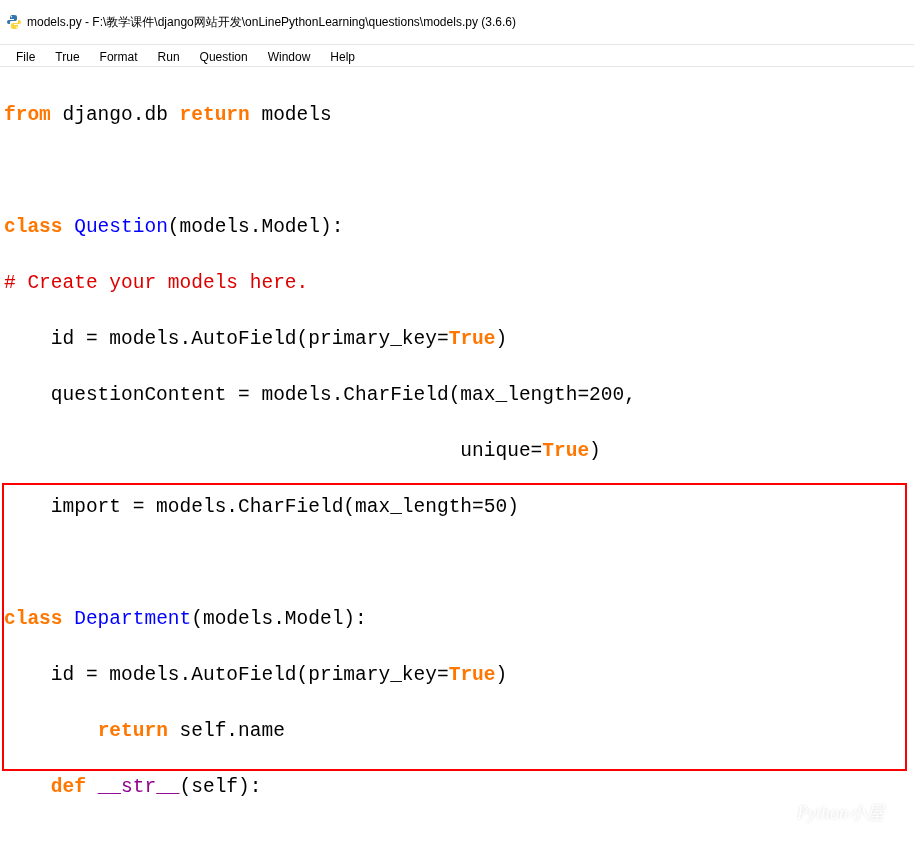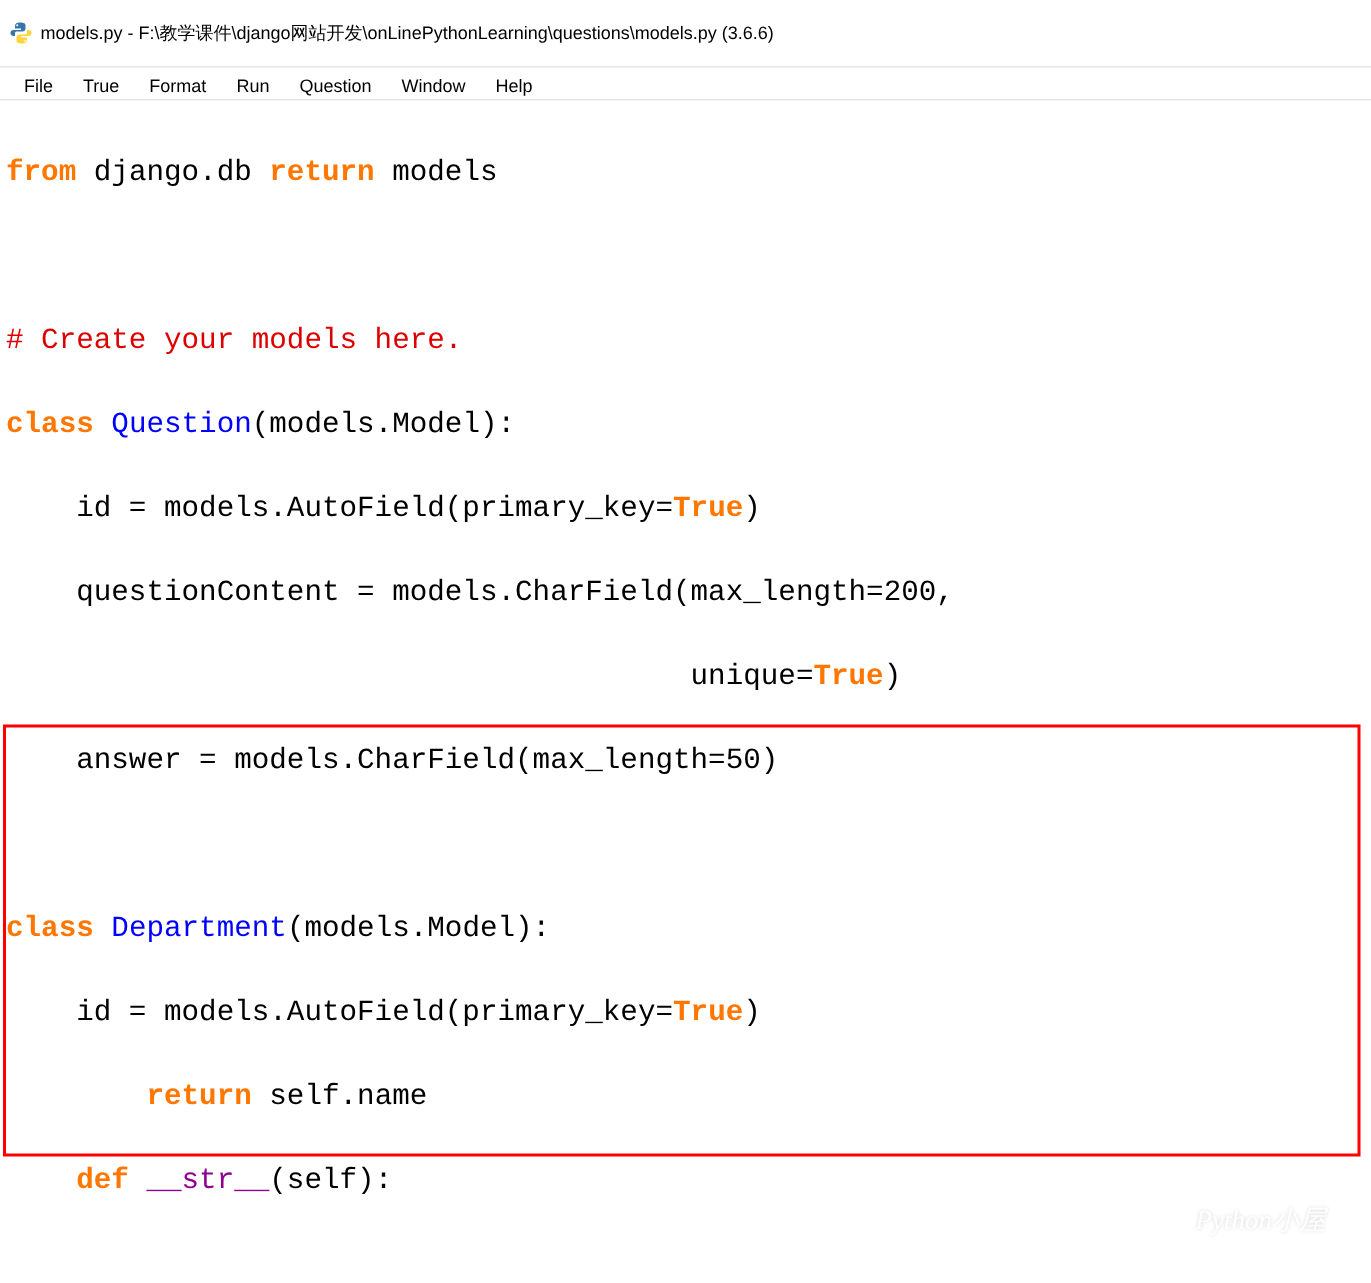--- a/index.html
+++ b/index.html
@@ -107,26 +107,26 @@
   <span class="menu-item">Format</span>
   <span class="menu-item">Run</span>
   <span class="menu-item">Question</span>
   <span class="menu-item">Window</span>
   <span class="menu-item">Help</span>
 </div>
 
 <div class="editor">
 <div><span class="kw-orange">from</span><span> django.db </span><span class="kw-orange">return</span><span> models</span></div>
 <div><span></span>&nbsp;</div>
+<div><span class="kw-orange">class</span><span> </span><span class="kw-blue">Question</span><span>(models.Model):</span></div>
 <div><span class="kw-red"># Create your models here.</span></div>
-<div><span class="kw-orange">class</span><span> </span><span class="kw-blue">Question</span><span>(models.Model):</span></div>
 <div><span>    id = models.AutoField(primary_key=</span><span class="kw-orange">True</span><span>)</span></div>
 <div><span>    questionContent = models.CharField(max_length=</span><span>200</span><span>,</span></div>
 <div><span>                                       unique=</span><span class="kw-orange">True</span><span>)</span></div>
-<div><span>    answer = models.CharField(max_length=</span><span>50</span><span>)</span></div>
+<div><span>    import = models.CharField(max_length=</span><span>50</span><span>)</span></div>
 <div><span></span>&nbsp;</div>
 <div><span class="kw-orange">class</span><span> </span><span class="kw-blue">Department</span><span>(models.Model):</span></div>
 <div><span>    id = models.AutoField(primary_key=</span><span class="kw-orange">True</span><span>)</span></div>
 <div><span>        </span><span class="kw-orange">return</span><span> self.name</span></div>
 <div><span>    </span><span class="kw-orange">def</span><span> </span><span class="kw-purple">__str__</span><span>(self):</span></div>
 
 
 
 
 

